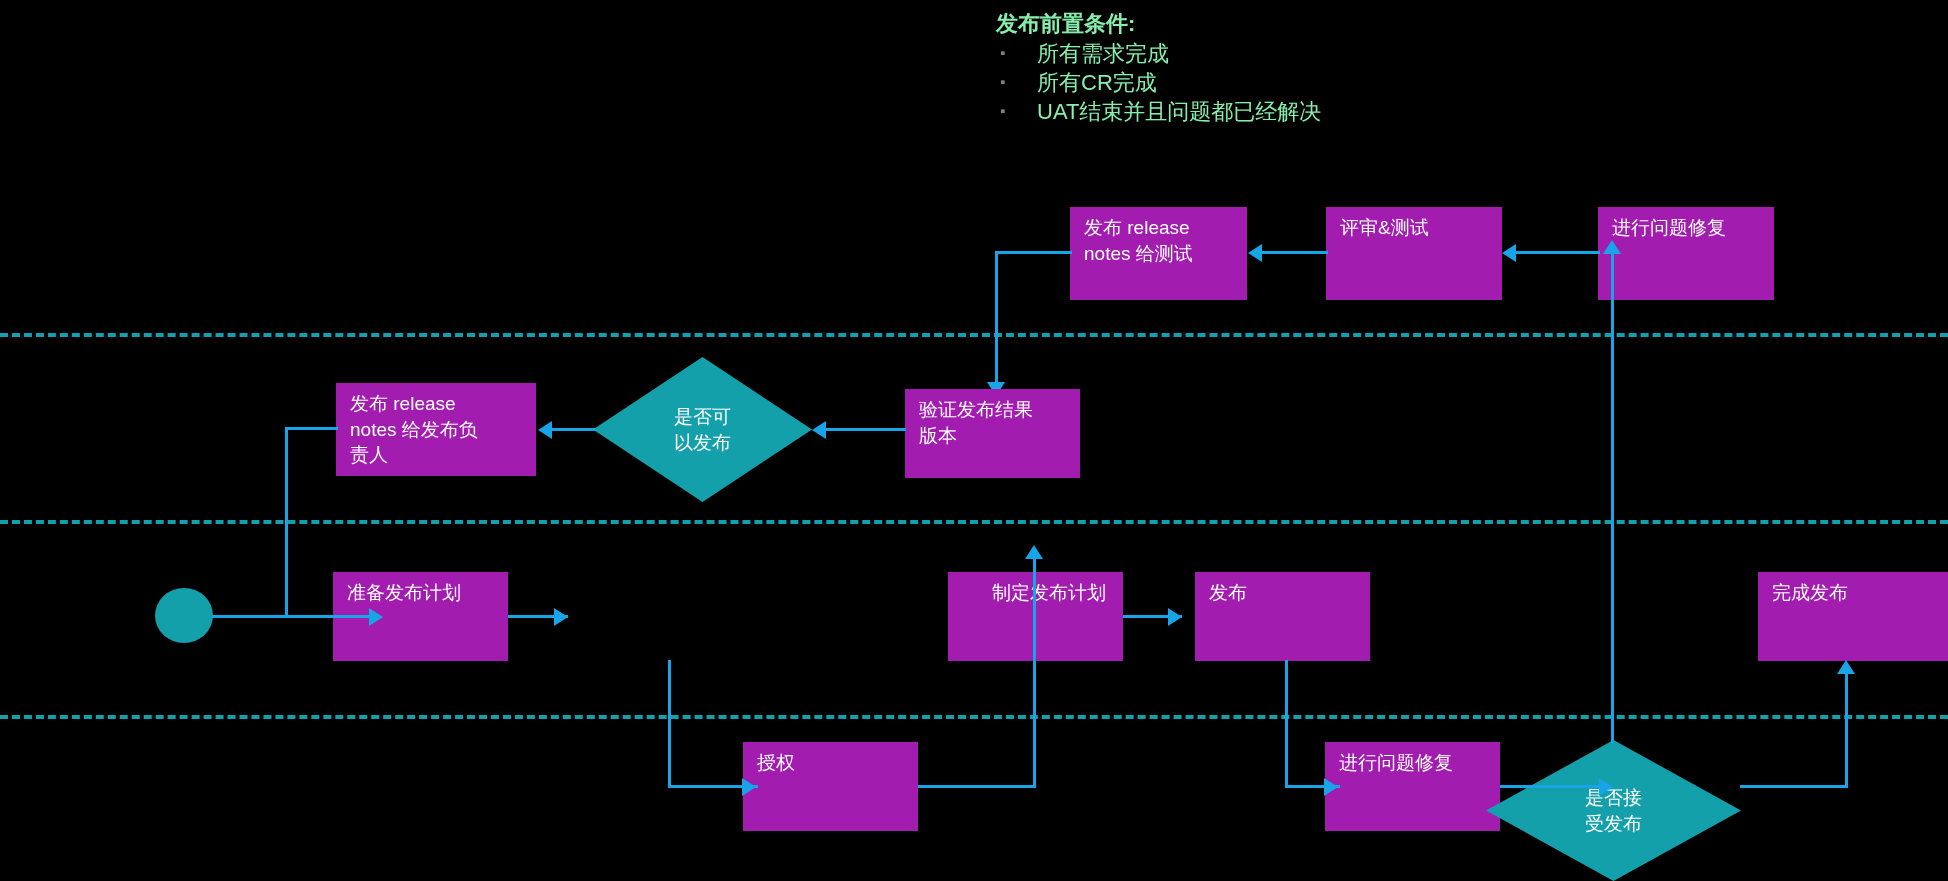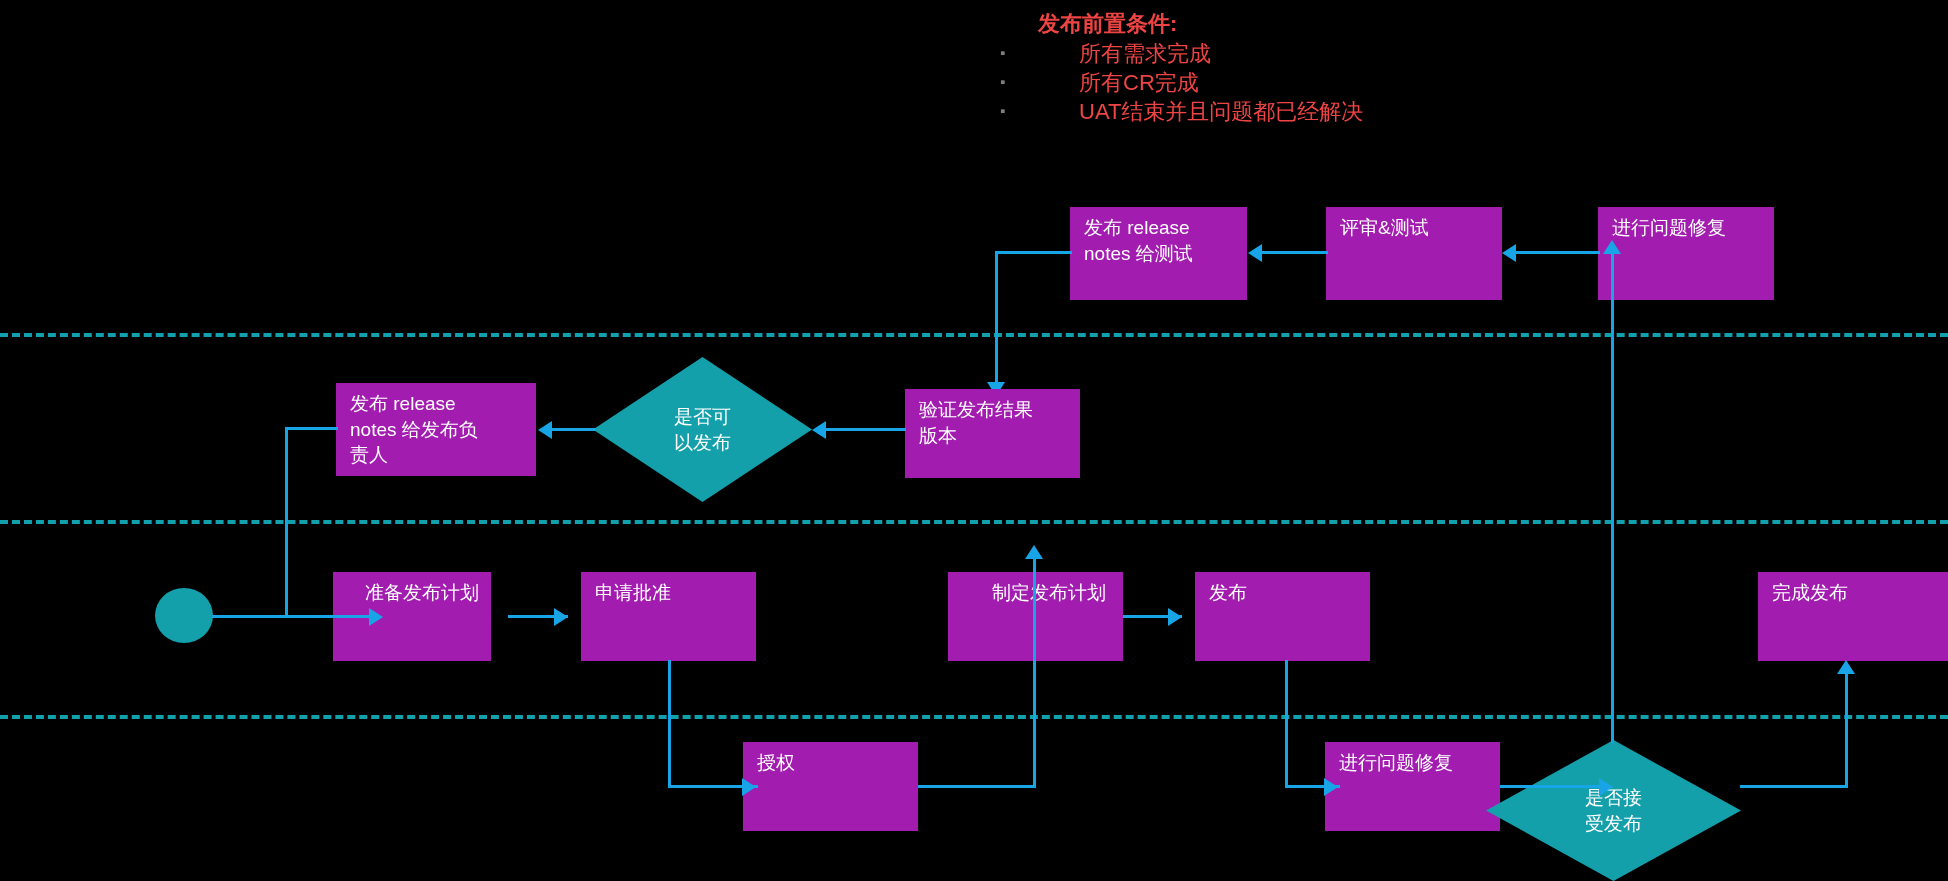--- a/index.html
+++ b/index.html
@@ -11,24 +11,23 @@
     position:relative;
     width:1948px;
     height:881px;
     background:#000000;
     overflow:hidden;
   }
 
   
   .note{
     position:absolute;
-    color:#ef4444;
+    color:#86efac;
     line-height:1.30;
     white-space:nowrap;
-    margin-left:42px;
   }
   .note-title{
     font-size:22px;
     font-weight:bold;
     left:996px;
     top:10px;
   }
   .note-item{
     font-size:22px;
     left:992px;
@@ -184,23 +183,22 @@
   <div class="edge h" style="left:552px;top:428px;width:44px;"></div>
   <div class="arrow arrow-left" style="left:538px;top:421px;"></div>
 
   <div class="edge h" style="left:285px;top:427px;width:53px;"></div>
   <div class="edge v" style="left:285px;top:427px;height:190px;"></div>
   <div class="edge h" style="left:285px;top:615px;width:86px;"></div>
   <div class="arrow arrow-right" style="left:369px;top:608px;"></div>
 
   <div class="start-circle" style="left:155px;top:588px;width:58px;height:55px;"></div>
 
-  <div class="node topleft" style="left:333px;top:572px;width:158px;height:89px;text-align:right;">准备发布计划</div>
-
-  <div class="node topleft" style="left:581px;top:572px;width:175px;height:89px;">申请批准</div>
+  <div class="node topleft" style="left:333px;top:572px;width:175px;height:89px;">准备发布计划</div>
+
 
   <div class="node topleft" style="left:948px;top:572px;width:175px;height:89px;padding-left:44px;">制定发布计划</div>
 
   <div class="node topleft" style="left:1195px;top:572px;width:175px;height:89px;">发布</div>
 
   <div class="node topleft" style="left:1758px;top:572px;width:190px;height:89px;">完成发布</div>
 
   <div class="edge h" style="left:212px;top:615px;width:160px;"></div>
   <div class="arrow arrow-right" style="left:369px;top:608px;"></div>
 

